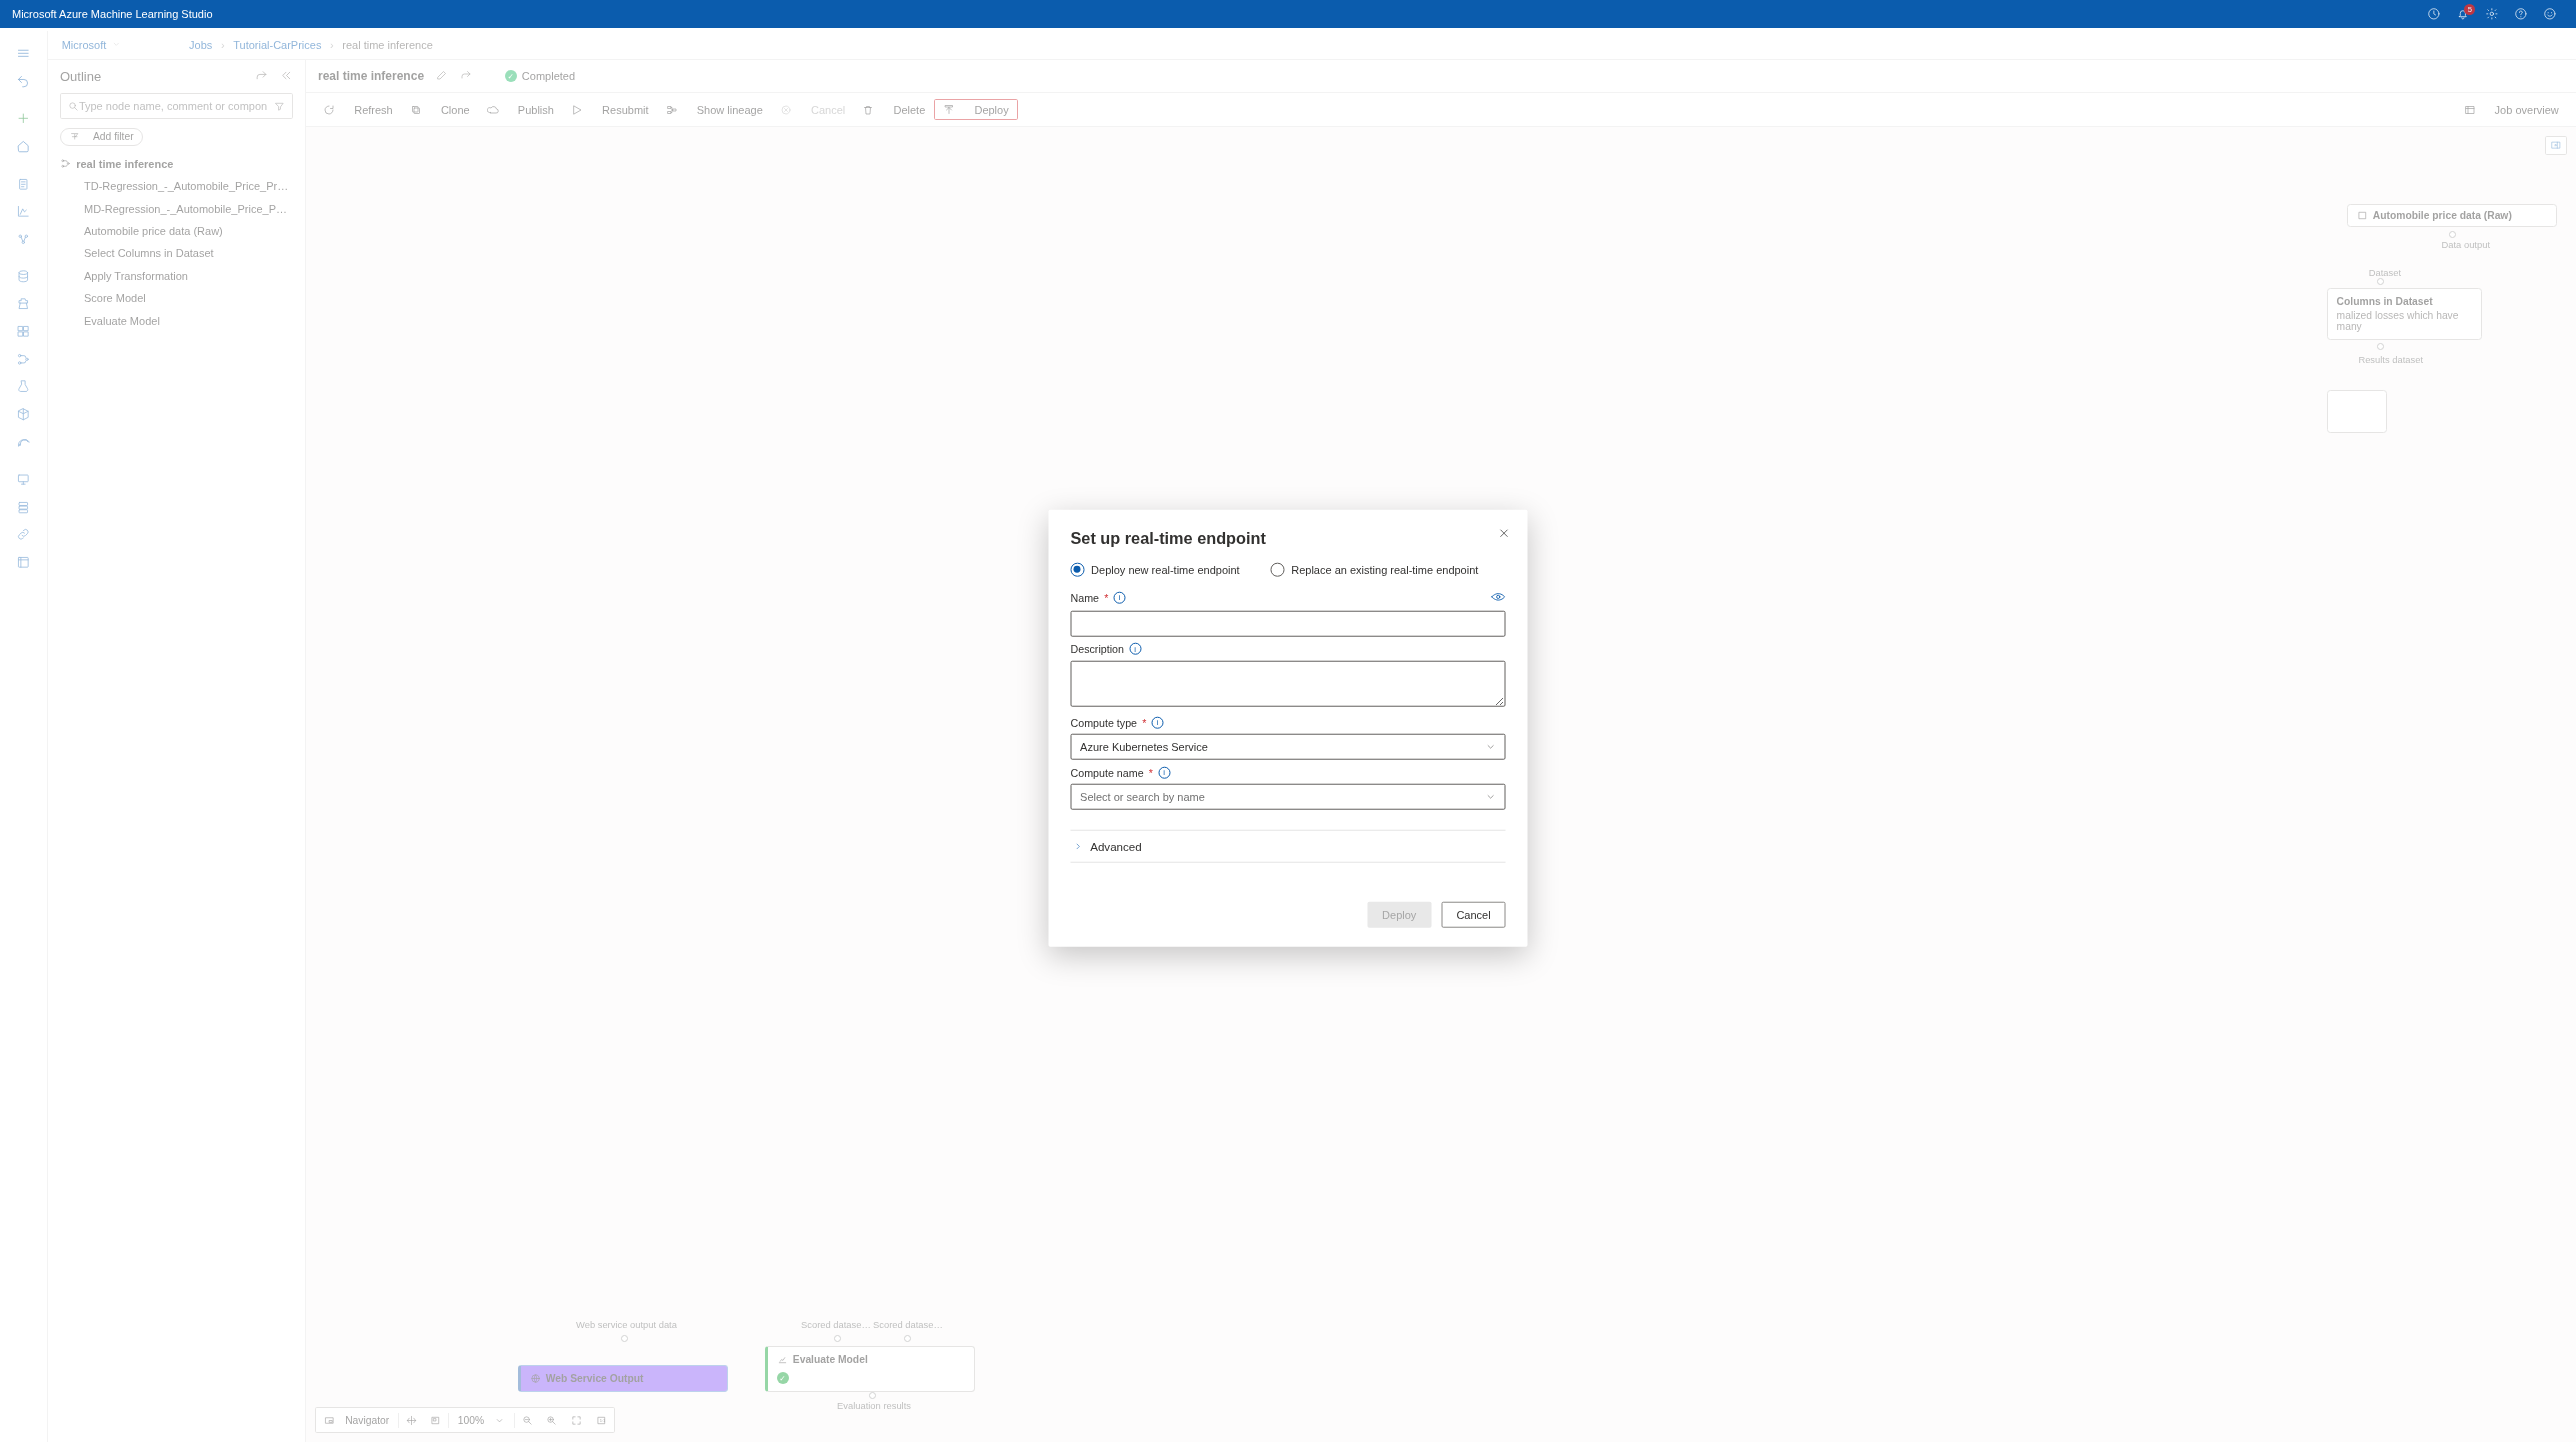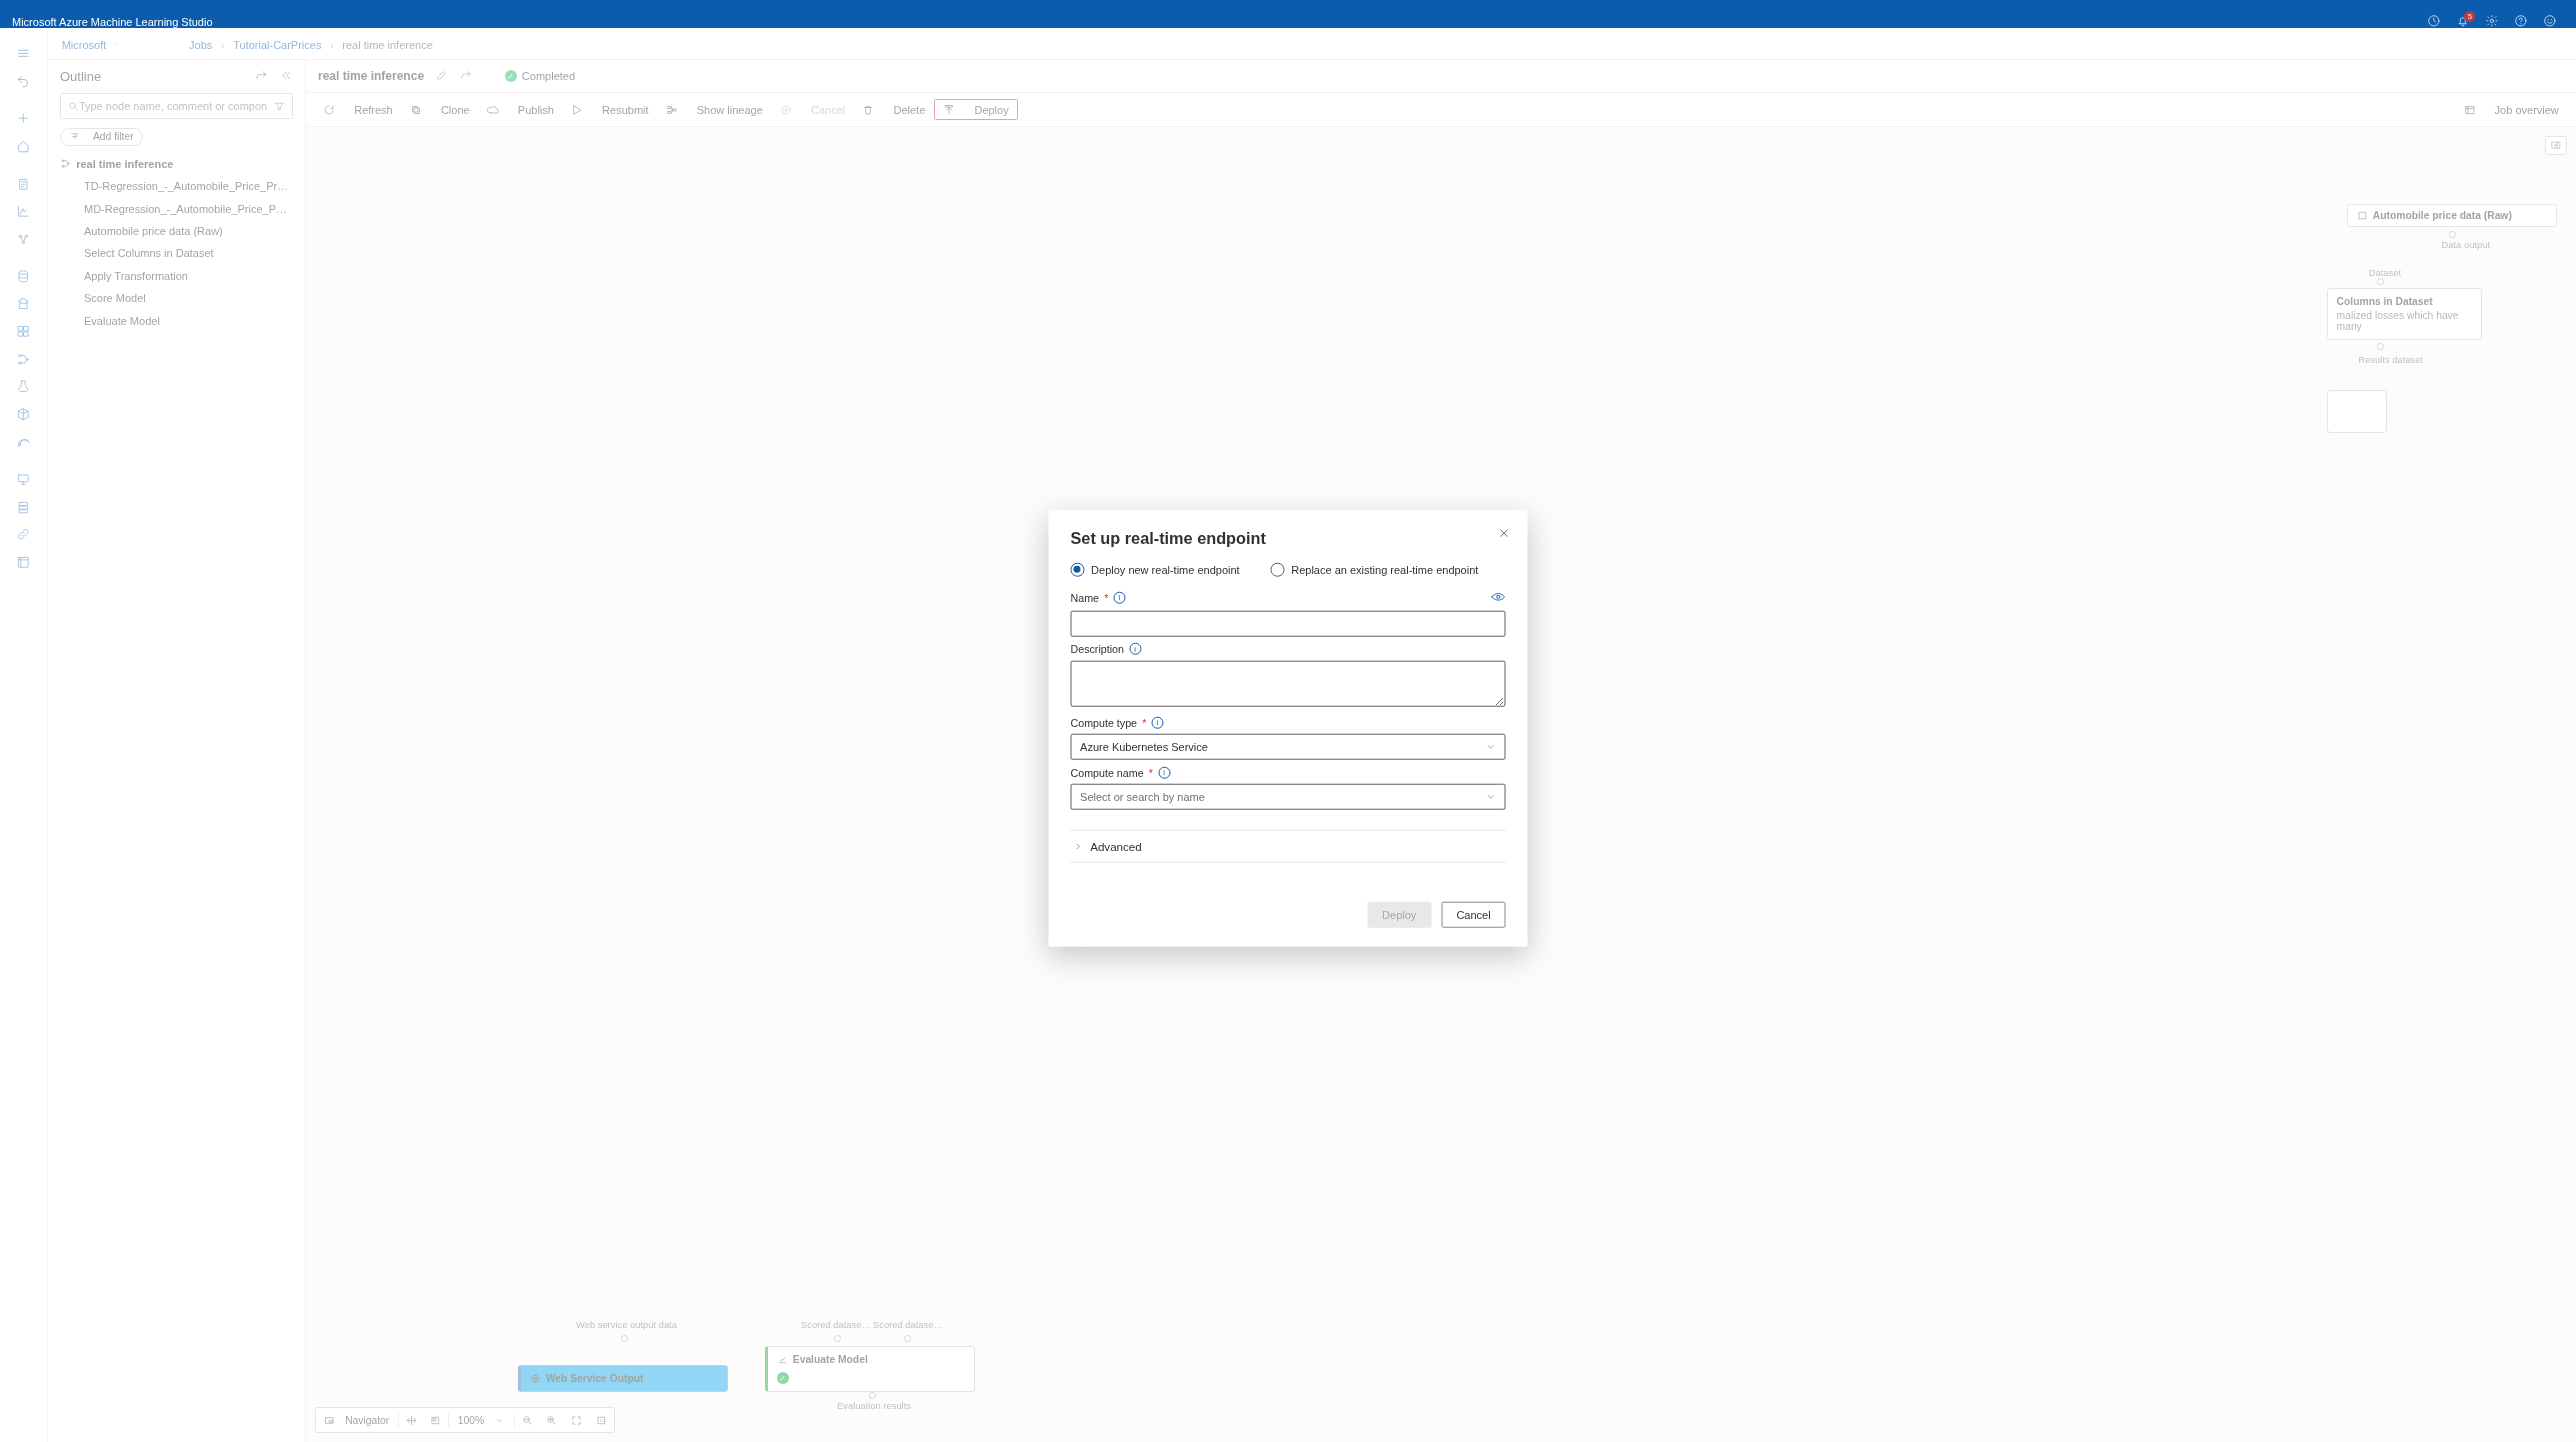--- a/index.html
+++ b/index.html
@@ -4,21 +4,21 @@
 <style>
 * { box-sizing: border-box; margin: 0; padding: 0; font-family: "Segoe UI", -apple-system, sans-serif; }
 html, body { width: 100%; height: 100%; overflow: hidden; }
 
 
 .topbar {
   height: 28px;
   background: #0B5CAD;
   color: #fff;
   display: flex;
-  align-items: flex-end;
+  align-items: center;
   padding: 0 12px;
   font-size: 11px;
 }
 .topbar-title { font-weight: 400; }
 .topbar-spacer { flex: 1; }
 .topbar-icon { width: 29px; text-align: center; cursor: pointer; position: relative; color: #fff; opacity: .9; }
 .topbar-icon svg { width: 13.7px; height: 13.7px; vertical-align: middle; }
 .notif-badge {
   position: absolute; top: -3.4px; right: 1.7px; min-width: 11px; height: 11px;
   background: #d13438; color:#fff; border-radius: 6px; font-size: 7.7px; line-height: 11px;
@@ -88,21 +88,21 @@
 
 .graph-node {
   position:absolute; width:206px; border:0.9px solid #c8c6c4; border-radius:3.4px; background:#fff; padding:6.9px 8.6px; font-size:10.3px; color:#323130;
 }
 .graph-node.small{ padding:5.2px 8.6px;}
 .graph-node .n-title{ font-weight:600; display:flex; align-items:center; gap:5.2px;}
 .graph-node .n-title svg{width:11px;height:11px;}
 .graph-node .n-sub{ color:#605e5c; margin-top:3.4px; font-size:10.3px; }
 .graph-port-lbl{ position:absolute; font-size:9.4px; color:#717171;}
 .graph-dot{ position:absolute; width:6.9px;height:6.9px;border-radius:50%; background:#fff;border:0.9px solid #9b9b9b;}
-.wso-node{ background:#0ea5e9; border:0.9px solid #6e9cd6; border-left:3.4px solid #336ab0;}
+.wso-node{ background:#8b5cf6; border:0.9px solid #6e9cd6; border-left:3.4px solid #336ab0;}
 .eval-node{ border-left:3.4px solid #17a43b;}
 .eval-node .check{width:12px;height:12px;border-radius:50%;background:#17a43b;color:#fff;display:flex;align-items:center;justify-content:center;font-size:7.7px;margin-top:6.9px;}
 
 
 .navigator {
   position:absolute; left:8.6px; bottom:8.6px; height:26px; display:flex; align-items:center;
   border:0.9px solid #c8c6c4; background:#fff; border-radius:1.7px; font-size:10.3px;
 }
 .navigator .nv { padding: 0 8.6px; display:flex; align-items:center; gap:10px; color:#323130;}
 .navigator .nv svg{width:11px;height:11px;}

